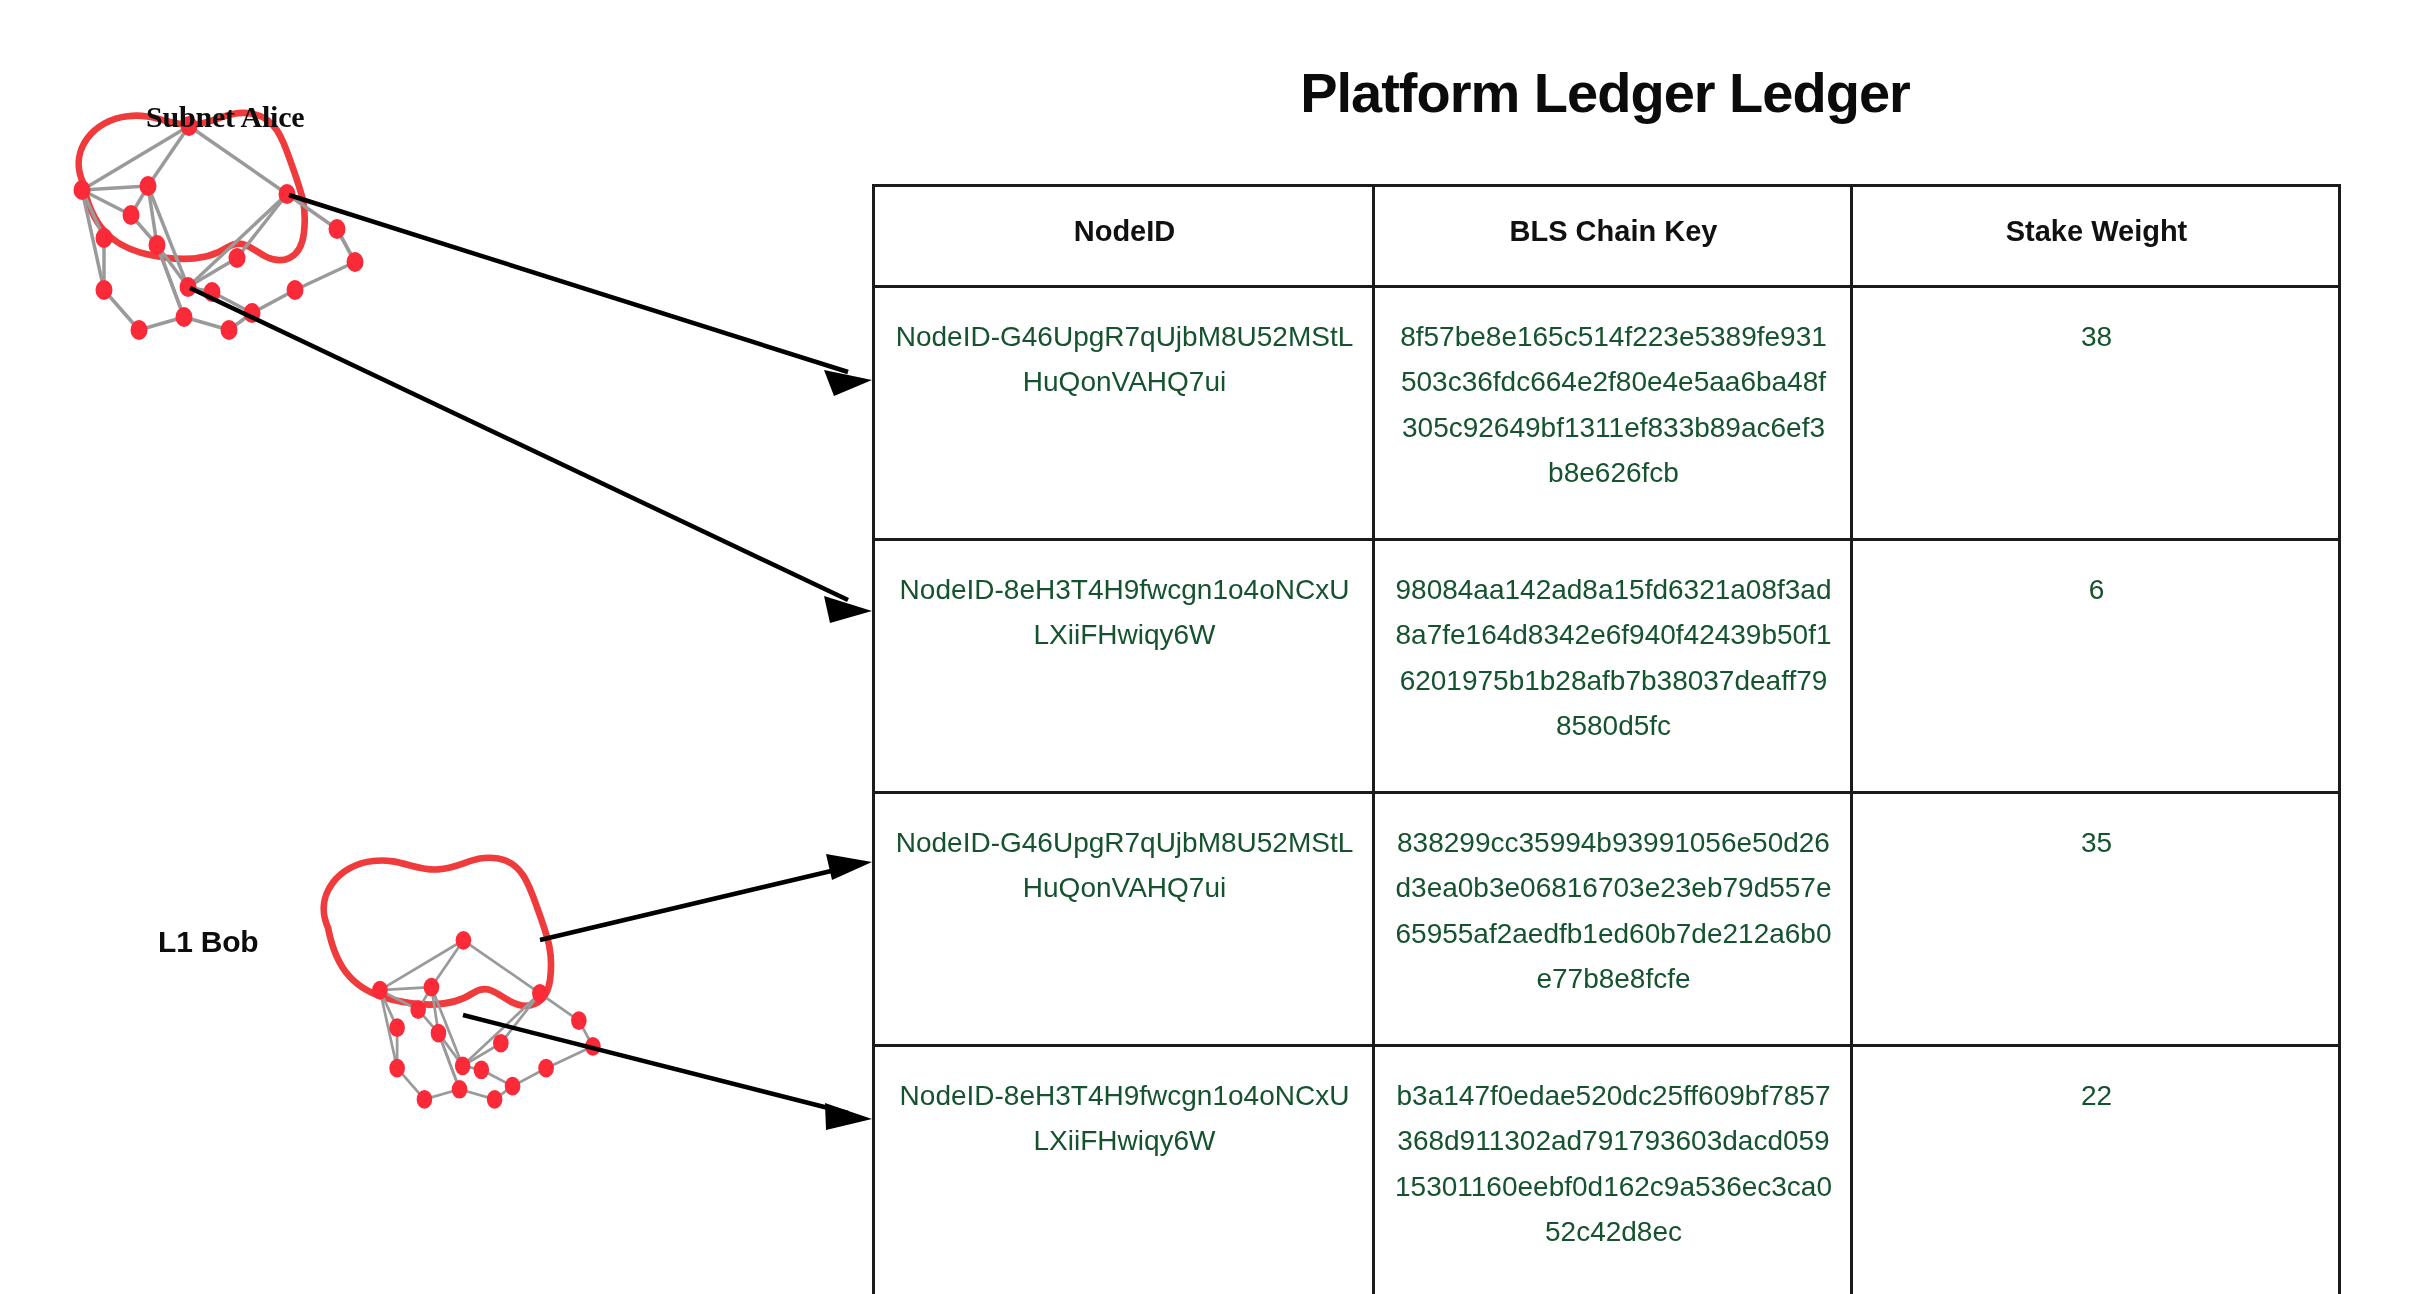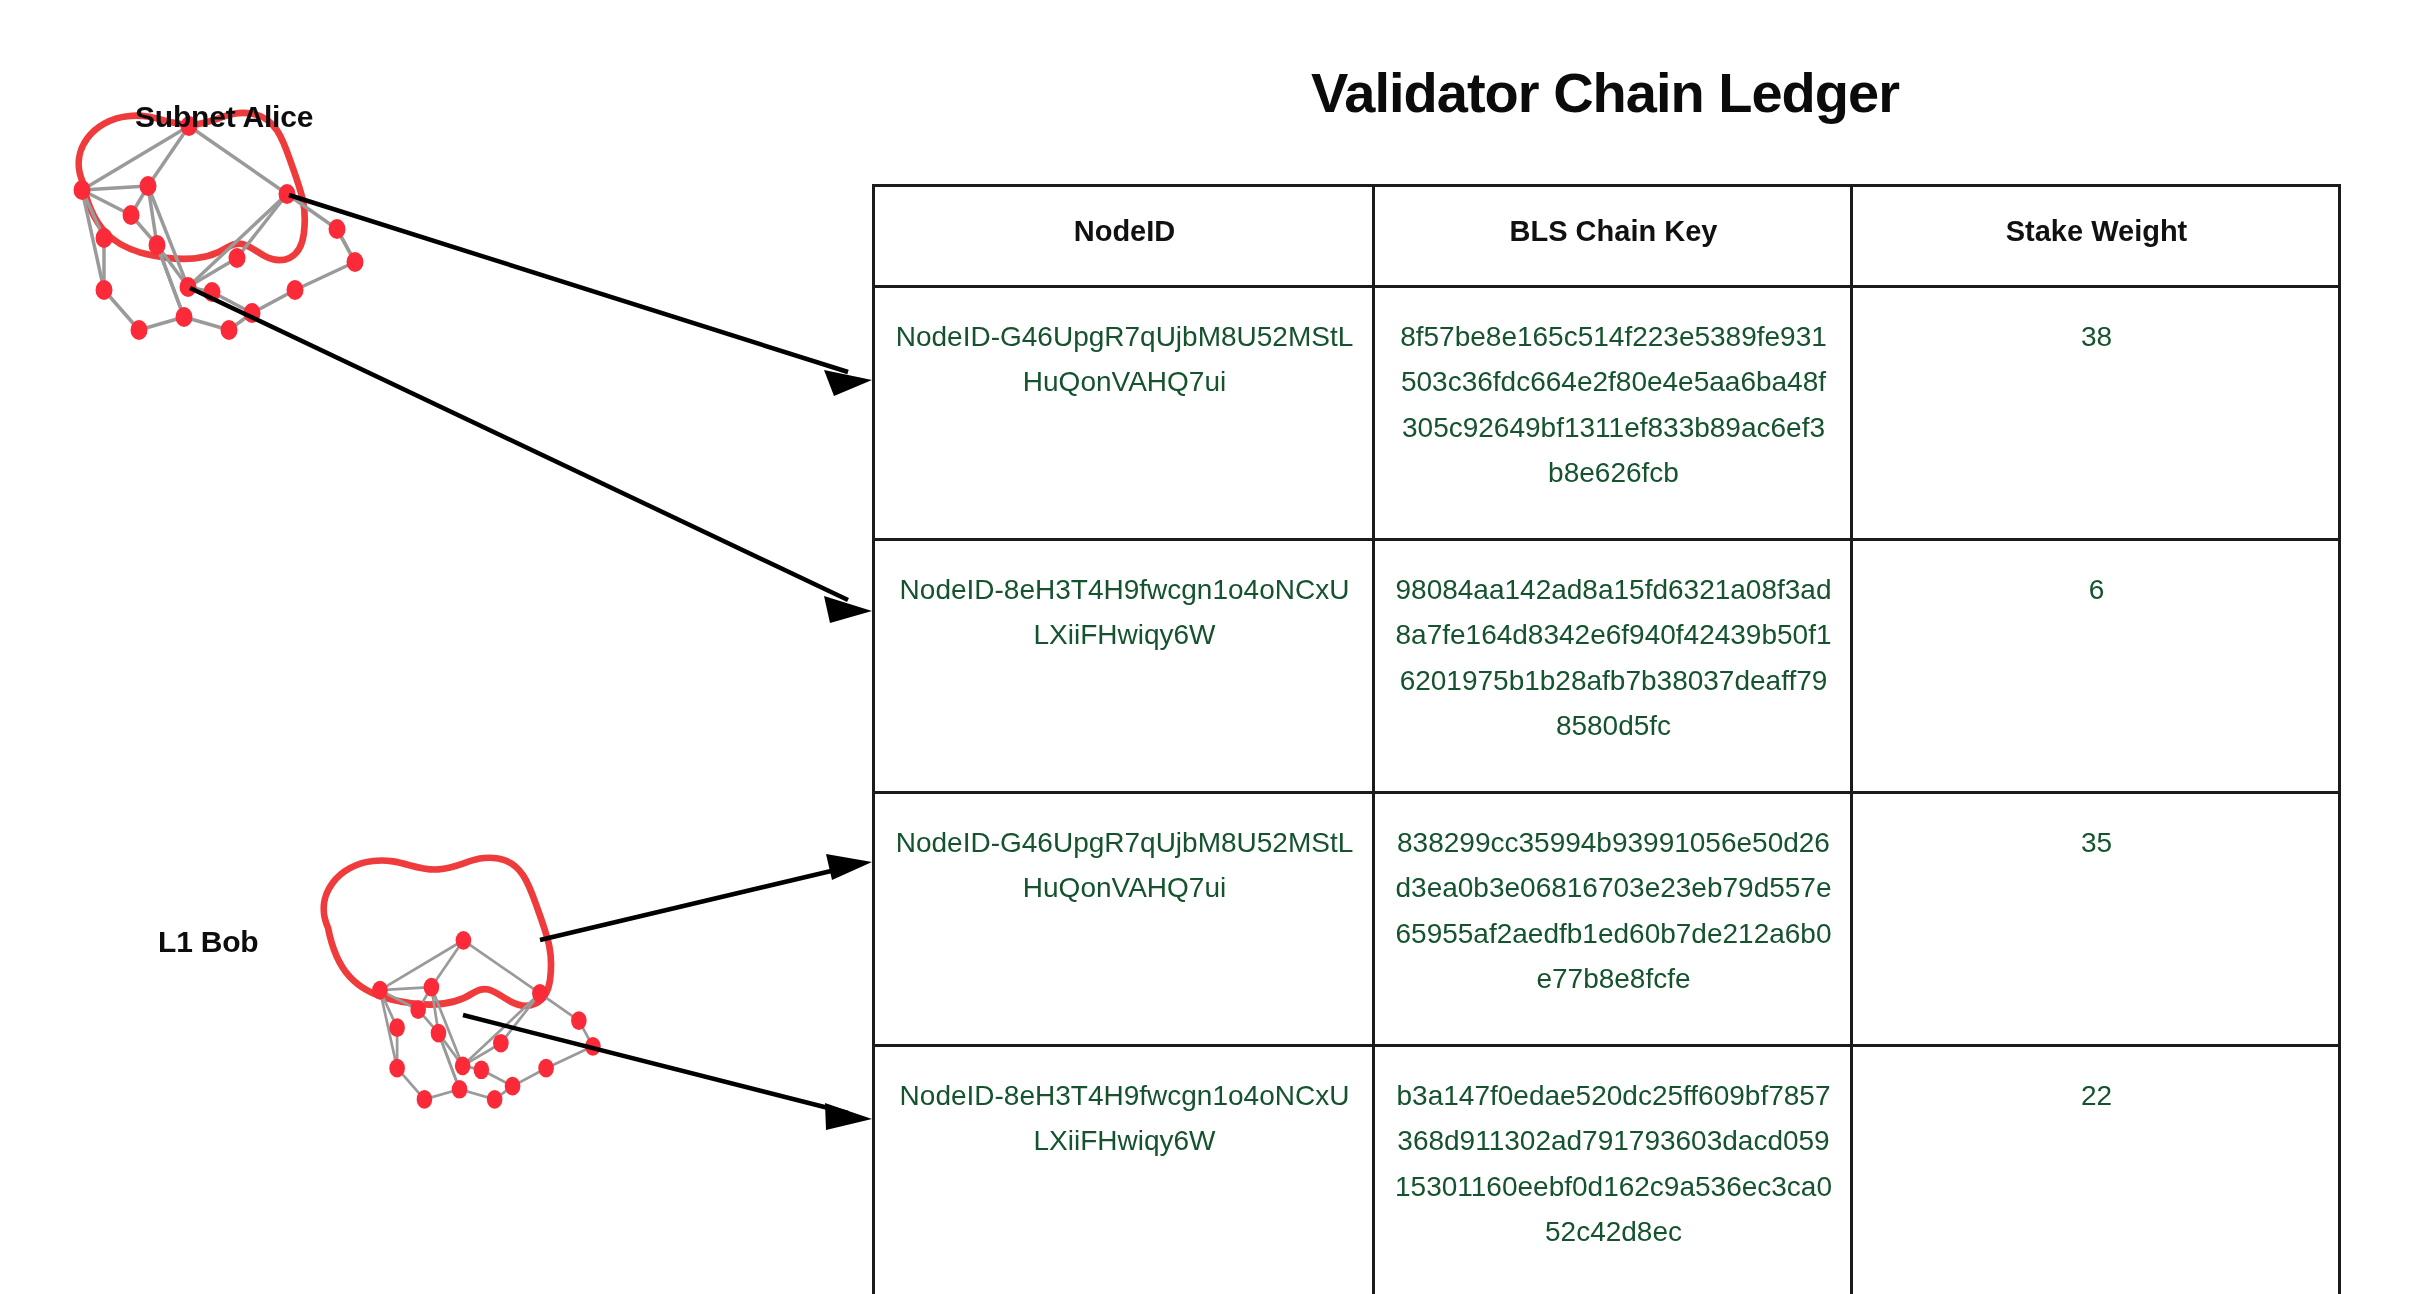--- a/index.html
+++ b/index.html
@@ -51,21 +51,21 @@
 
   
   .diagram-label {
     position: absolute;
     font-weight: bold;
     font-size: 30px;
     letter-spacing: -0.2px;
     color: #0d0d0d;
     white-space: nowrap;
   }
-  #label-subnet-alice { left: 135px; top: 100px; }
+  #label-subnet-alice { left: 146px; top: 100px; font-family: Liberation Serif, serif; }
   #label-l1-bob      { left: 158px; top: 925px; }
 
   #legend-validator {
     position: absolute;
     left: 110px;
     top: 632px;
     display: flex;
     align-items: center;
     gap: 22px;
   }
@@ -286,21 +286,21 @@
       <polygon class="connector-head" points="872,1119 825,1103 826,1130"></polygon>
     </g>
   </svg>
 
   <div class="diagram-label" id="label-subnet-alice">Subnet Alice</div>
 
   <div class="diagram-label" id="label-l1-bob">L1 Bob</div>
 
 </div>
 
-<div id="ledger-title">Validator Chain Ledger</div>
+<div id="ledger-title">Platform Ledger Ledger</div>
 
 <table id="ledger-table">
   <colgroup>
     <col class="col-nodeid">
     <col class="col-blskey">
     <col class="col-stake">
   </colgroup>
   <thead>
     <tr>
       <th class="th-nodeid">NodeID</th>

